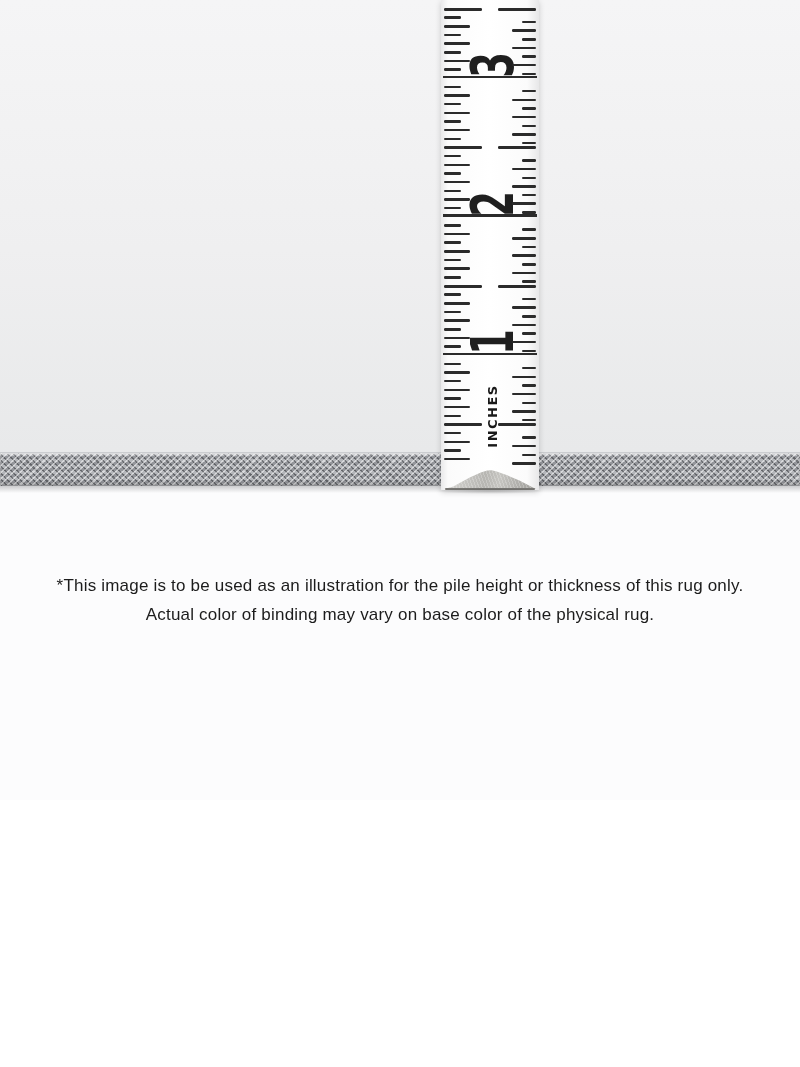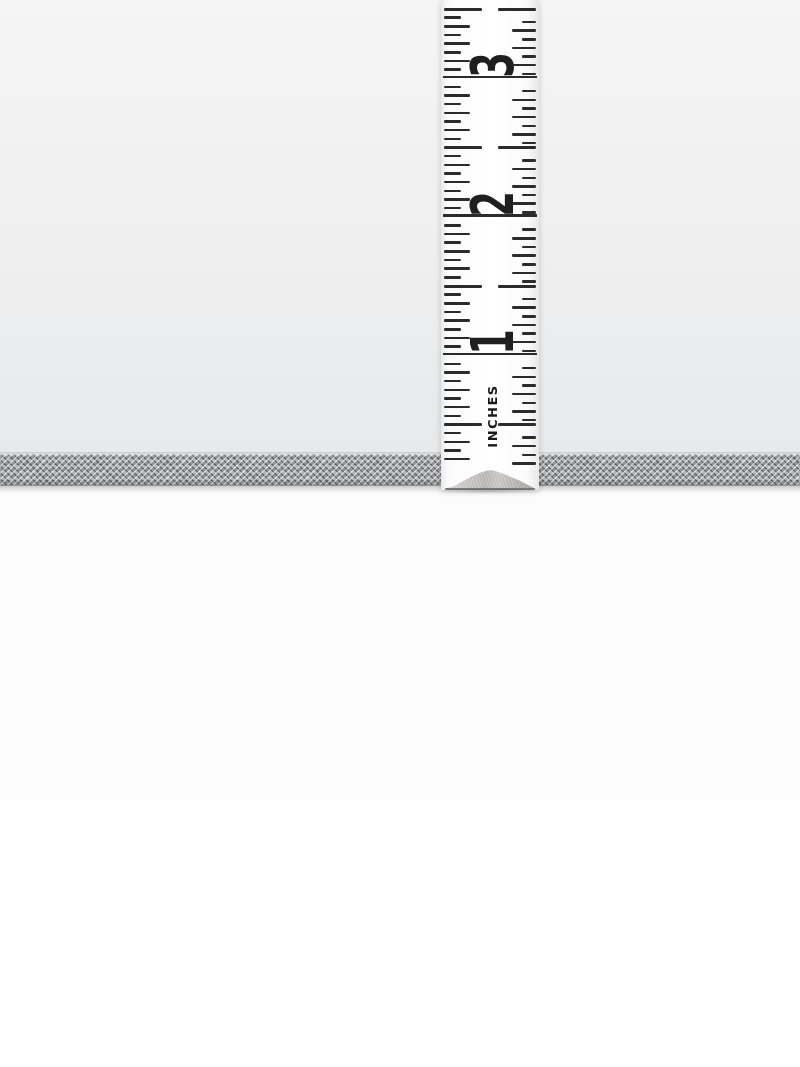--- a/index.html
+++ b/index.html
@@ -203,16 +203,18 @@
       <div class="tick r" style="top: 436.206px; width: 14px;"></div>
       <div class="tick l" style="top: 440.562px; width: 26px;"></div>
       <div class="tick r" style="top: 444.863px; width: 24px;"></div>
       <div class="tick l" style="top: 449.219px; width: 17px;"></div>
       <div class="tick r" style="top: 453.519px; width: 14px;"></div>
       <div class="tick l" style="top: 457.875px; width: 26px;"></div>
       <div class="tick r" style="top: 462.175px; width: 24px;"></div>
     </div>
 
   <div class="caption">
+    <p>*This image is to be used as an illustration for the pile height or thickness of this rug only.</p>
+    <p>Actual color of binding may vary on base color of the physical rug.</p>
   </div>
 </div>
 
 <div class="below-photo"></div>
 
 </body></html>

